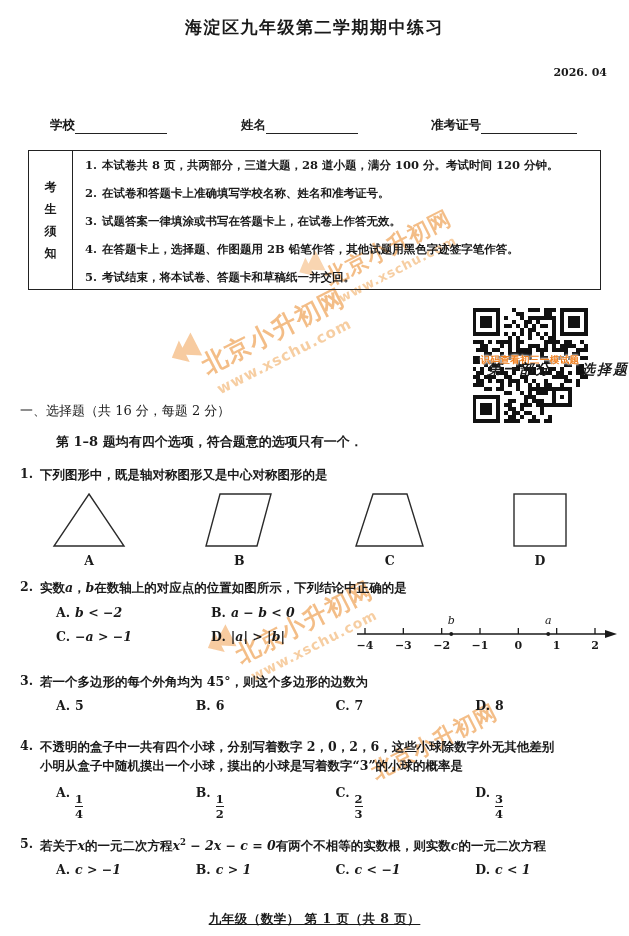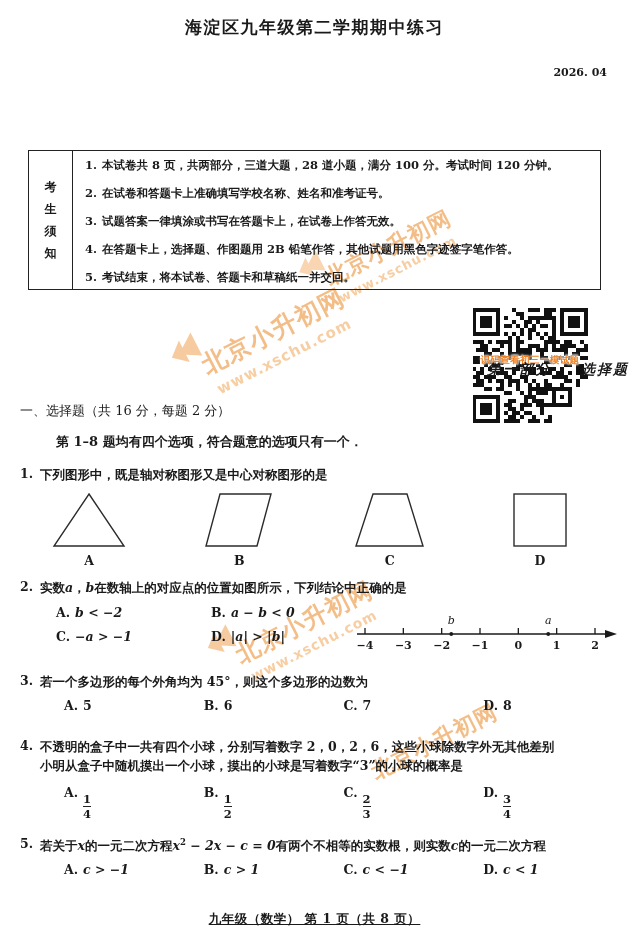--- a/index.html
+++ b/index.html
@@ -195,21 +195,21 @@
   .q .cont { margin-left: 20px; line-height: 1.5; }
   em.v {
     font-family: "DejaVu Serif", "Liberation Serif", serif;
     font-style: italic;
   }
   .opts {
     display: flex;
     margin-left: 36px;
     margin-top: 6px;
   }
-  .opt { width: 25%; white-space: nowrap; margin-left: 8px; }
+  .opt { width: 25%; white-space: nowrap; }
   .opt-lbl { margin-right: 5px; }
 
   
   .frac {
     display: inline-flex;
     flex-direction: column;
     align-items: center;
     vertical-align: -0.55em;
     line-height: 1.05;
     font-size: 11.5px;
@@ -301,20 +301,36 @@
     <span class="wm-en">www.xschu.com</span>
   </div>
 
   <div class="wm" style="left:366px; top:760px; transform:rotate(-27deg); font-size:22px;">
     <span class="wm-cn">北京小升初网</span>
   </div>
 
   <div class="doc-title">海淀区九年级第二学期期中练习</div>
   <div class="exam-date">2026. 04</div>
 
+  <div class="idrow">
+    <div class="idfield">
+      <span class="lbl">学校</span>
+      <span class="blank" style="width:92px;"></span>
+    </div>
+    <div class="gap-a"></div>
+    <div class="idfield">
+      <span class="lbl">姓名</span>
+      <span class="blank" style="width:92px;"></span>
+    </div>
+    <div class="gap-b"></div>
+    <div class="idfield">
+      <span class="lbl">准考证号</span>
+      <span class="blank" style="width:96px;"></span>
+    </div>
+  </div>
 
   <div class="notice">
     <div class="notice-label">
       <span>考</span>
       <span>生</span>
       <span>须</span>
       <span>知</span>
     </div>
     <div class="notice-list">
       <div class="notice-item">

